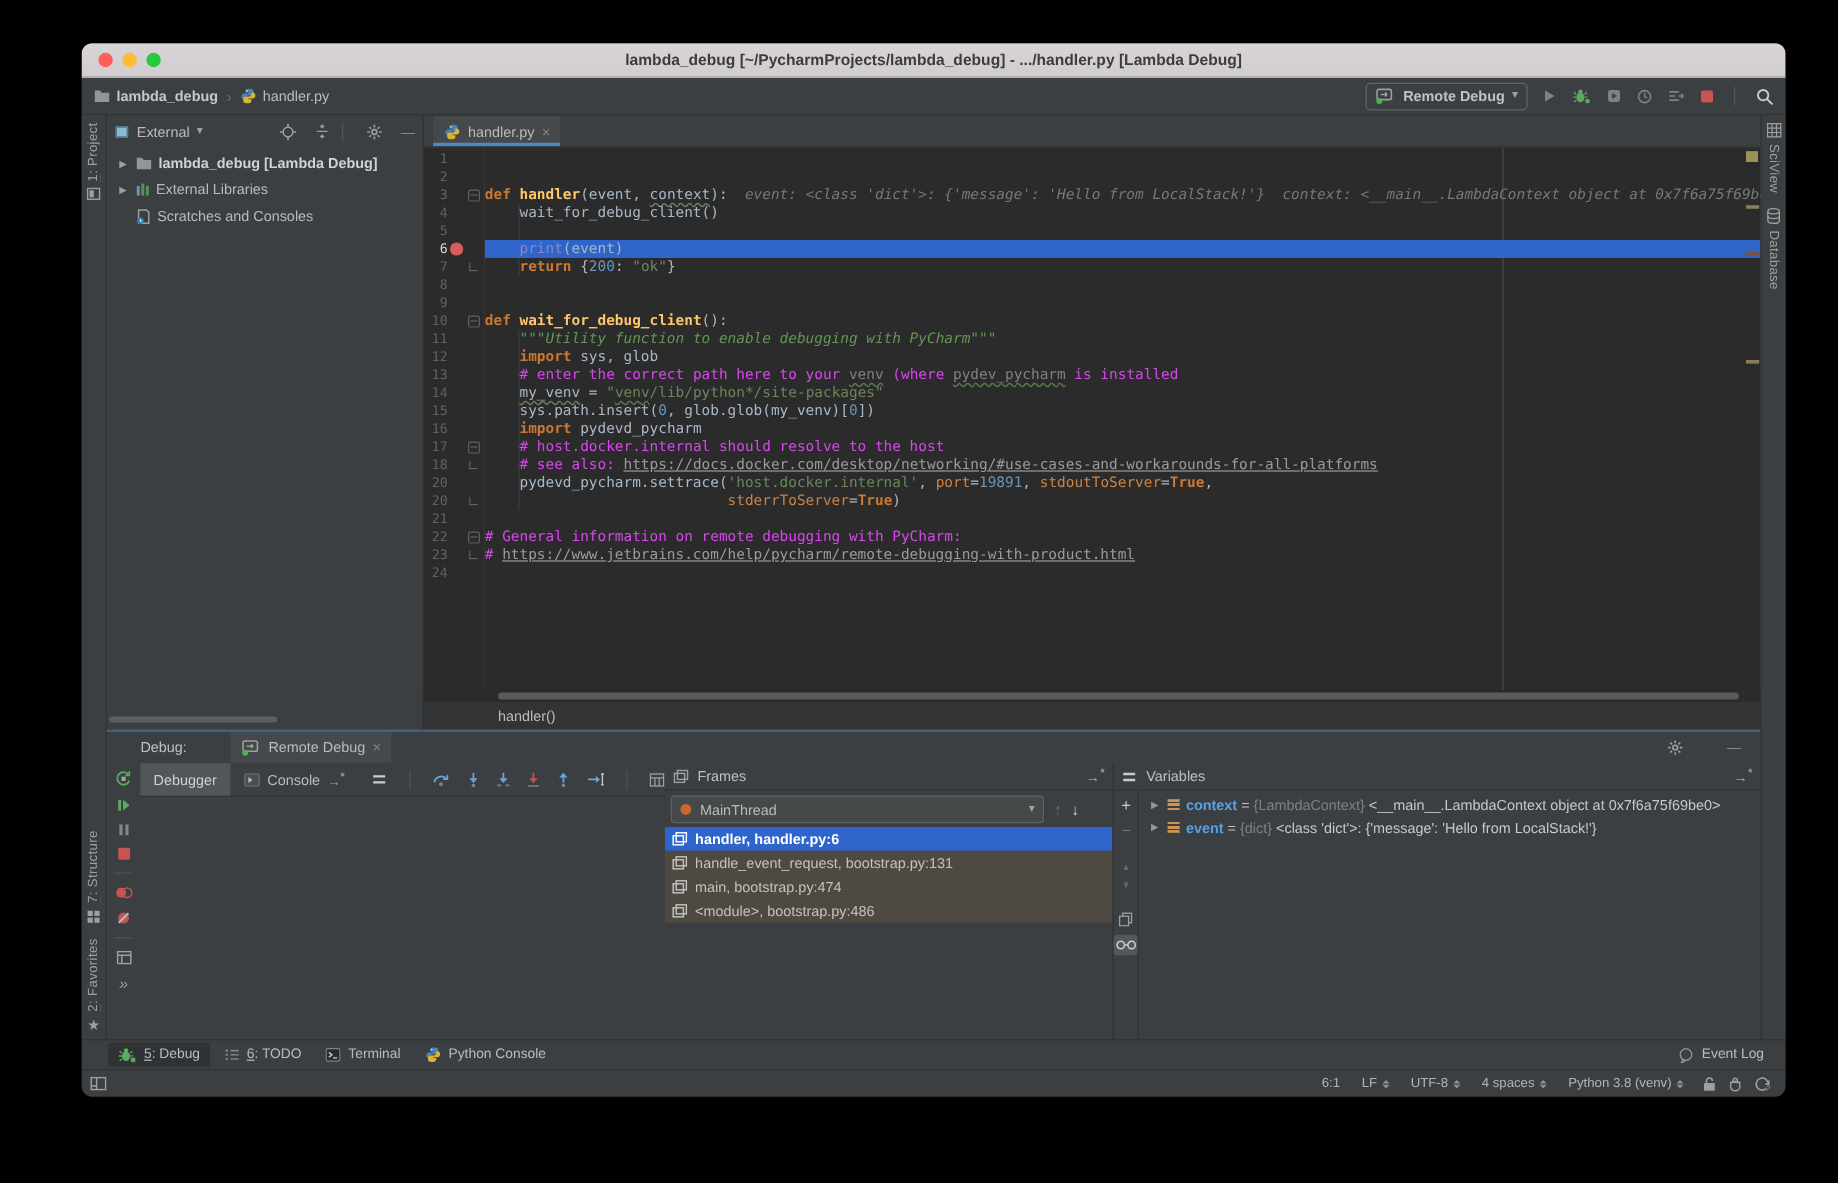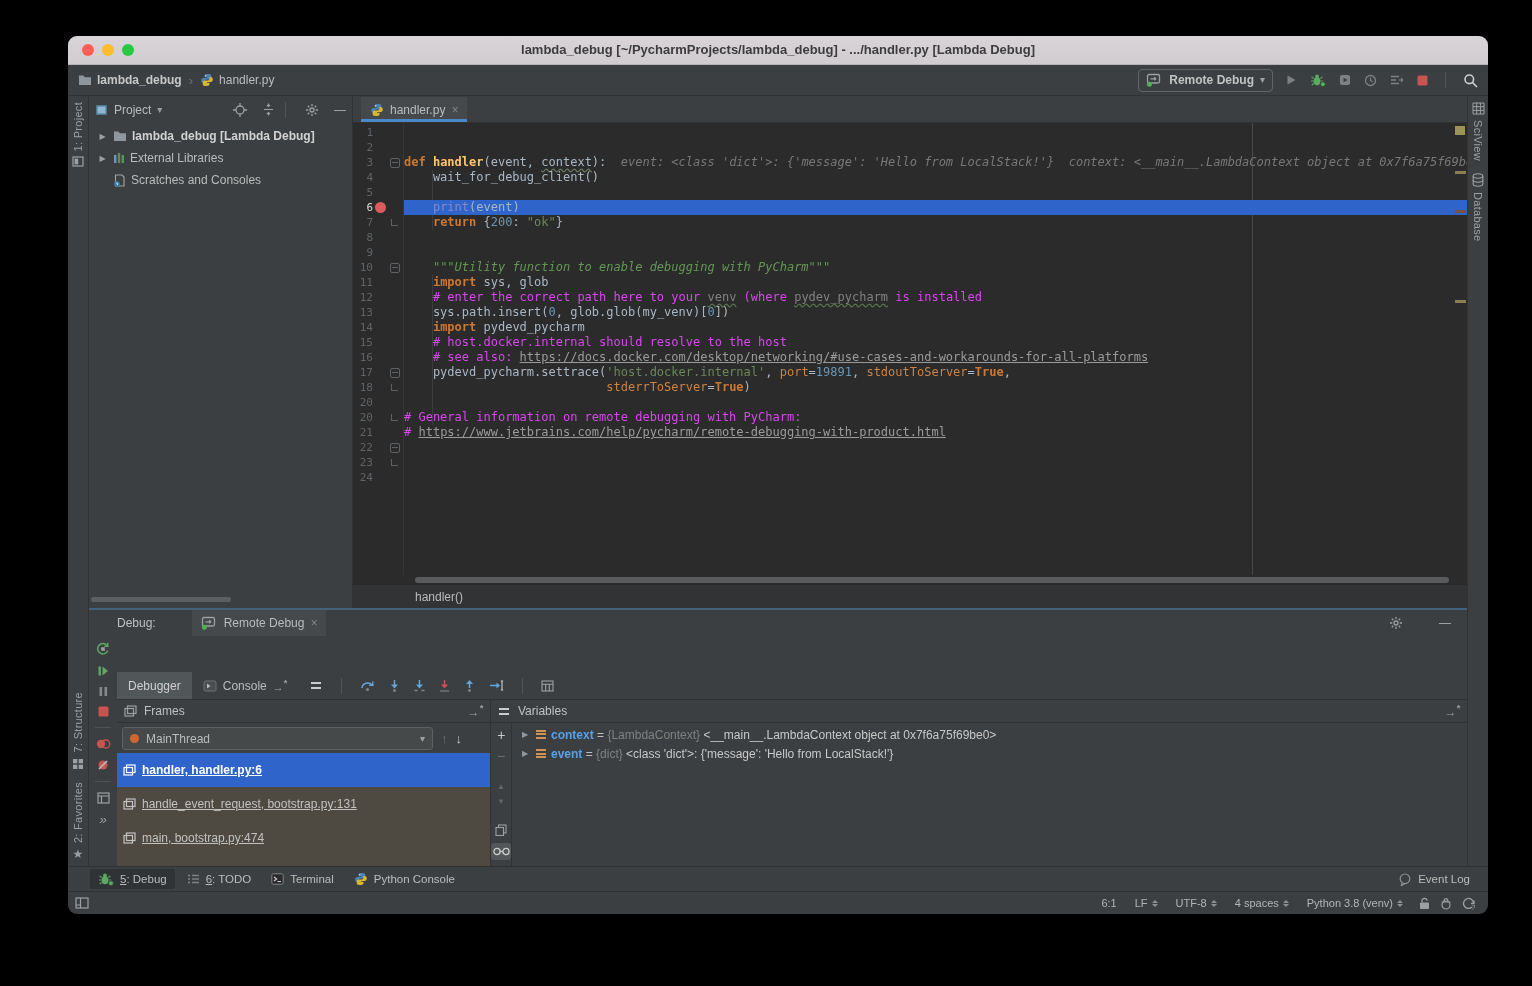--- a/index.html
+++ b/index.html
@@ -95,41 +95,41 @@
   
   .debugpane{height:256px;flex:0 0 256px;background:#3c3f41;border-top:2px solid #44617e;display:flex;flex-direction:column;font-size:12px;color:#bbb;}
   .dhead{height:26px;flex:0 0 26px;display:flex;align-items:center;padding-left:28px;gap:20px;}
   .dhead .dlabel{margin-right:16px;color:#c0c0c0;}
   .dstab{height:26px;display:flex;align-items:center;gap:6px;padding:0 9px;background:#45494b;}
   .dhead .sp{flex:1;}
   .dhead .hic{margin-right:16px;}
   .dbody{flex:1;display:flex;min-height:0;}
   .dstrip{width:28px;flex:0 0 28px;display:flex;flex-direction:column;align-items:center;padding-top:6px;gap:9px;}
   .dstrip .hr{width:16px;height:1px;background:#515151;margin:1px 0;}
-  .dright{flex:1;display:flex;flex-direction:column;min-width:0;margin-top:36px;}
+  .dright{flex:1;display:flex;flex-direction:row;min-width:0;}
   .dtoolbar{height:27px;flex:0 0 27px;display:flex;align-items:center;border-bottom:1px solid #323232;}
   .dtab{height:27px;display:flex;align-items:center;gap:6px;padding:0 11px;}
   .dtab.sel{background:#515658;color:#d0d0d0;}
   .obadge{color:#9da0a2;font-size:11px;}
   .obadge b{font-size:9px;vertical-align:super;}
   .steps{display:flex;align-items:center;gap:14px;margin-left:12px;}
   .dcontent{flex:1;display:flex;min-height:0;}
   .framespanel{width:373px;flex:0 0 373px;border-right:1px solid #323232;display:flex;flex-direction:column;}
   .phead{height:22px;flex:0 0 22px;display:flex;align-items:center;gap:7px;padding:0 7px;border-bottom:1px solid #323232;color:#c0c0c0;}
   .phead .sp{flex:1;}
   .pinico{color:#9da0a2;font-size:12px;line-height:1;}
   .pinico b{font-size:9px;vertical-align:super;}
   .comborow{display:flex;align-items:center;padding:4px 5px 3px 5px;gap:8px;}
   .combo{flex:0 0 295px;height:21px;border:1px solid #5e6162;border-radius:3px;background:#45494a;display:flex;align-items:center;gap:7px;padding:0 7px;}
   .tdot{width:9px;height:9px;border-radius:50%;background:#d0662e;}
   .combo .sp{flex:1;}
   .uparrow{color:#6e7173;font-size:13px;}
   .downarrow{color:#c7c9cb;font-size:13px;}
   .flist{flex:1;overflow:hidden;}
-  .frow{height:34px;display:flex;align-items:center;gap:6px;padding-left:6px;white-space:nowrap;color:#c2c2c2;text-decoration:underline;}
+  .frow{height:20px;display:flex;align-items:center;gap:6px;padding-left:6px;white-space:nowrap;color:#c2c2c2;}
   .frow.selected{background:#2f65ca;color:#fff;font-weight:bold;}
   .frow.library{background:#4e4a41;}
   .varside{flex:1;display:flex;flex-direction:column;min-width:0;}
   .varbody{flex:1;display:flex;min-height:0;}
   .watchcol{width:20px;flex:0 0 20px;border-right:1px solid #323232;display:flex;flex-direction:column;align-items:center;padding-top:5px;gap:7px;}
   .wplus{color:#c7c9cb;font-size:14px;line-height:1;}
   .wmin{color:#6e7173;font-size:14px;line-height:1;}
   .wud{color:#63666a;font-size:8px;line-height:1;}
   .glassbox{width:20px;height:17px;background:#535758;border-radius:3px;display:flex;align-items:center;justify-content:center;}
   .vlist{flex:1;padding-top:2px;min-width:0;}
@@ -290,21 +290,21 @@
         <div class="mainrow">
 
           <div class="project">
             <div class="pjhead">
               <i class="ic">
                   <svg width="13" height="12" viewBox="0 0 13 12">
                     <rect x="1" y="1" width="11" height="10" rx="1" fill="#4d7a94"></rect>
                     <rect x="2.5" y="2.5" width="8" height="7" fill="#8fb8cf"></rect>
                   </svg>
                 </i>
-              <span>Project</span>
+              <span>External</span>
               <i class="ic">
                   <span class="ddc">▾</span>
                 </i>
               <span class="sp"></span>
               <i class="ic hic">
                   <svg width="14" height="14" viewBox="0 0 14 14">
                     <circle cx="7" cy="7" r="4" fill="none" stroke="#9da0a2" stroke-width="1.3"></circle>
                     <path d="M7 0v3M7 11v3M0 7h3M11 7h3" stroke="#9da0a2" stroke-width="1.3"></path>
                   </svg>
                 </i>
@@ -522,23 +522,25 @@
               <div class="codecol" id="code">
                   <div class="cline"></div>
                   <div class="cline"></div>
                   <div class="cline"><span class="t-kw">def </span><span class="t-fn">handler</span><span class="t-pl">(event, </span><span class="t-pl_w">context</span><span class="t-pl">):</span><span class="t-hint">  event: &lt;class 'dict'&gt;: {'message': 'Hello from LocalStack!'}  context: &lt;__main__.LambdaContext object at 0x7f6a75f69be0&gt;</span></div>
                   <div class="cline"><span class="t-pl">    wait_for_debug_client()</span></div>
                   <div class="cline"></div>
                   <div class="cline exec"><span class="t-pl">    </span><span class="t-bi">print</span><span class="t-pl">(event)</span></div>
                   <div class="cline"><span class="t-pl">    </span><span class="t-kw">return </span><span class="t-pl">{</span><span class="t-num">200</span><span class="t-pl">: </span><span class="t-str">"ok"</span><span class="t-pl">}</span></div>
                   <div class="cline"></div>
                   <div class="cline"></div>
+                  <div class="cline"><span class="t-kw">def </span><span class="t-fn">wait_for_debug_client</span><span class="t-pl">():</span></div>
                   <div class="cline"><span class="t-pl">    </span><span class="t-doc">"""Utility function to enable debugging with PyCharm"""</span></div>
                   <div class="cline"><span class="t-pl">    </span><span class="t-kw">import </span><span class="t-pl">sys, glob</span></div>
                   <div class="cline"><span class="t-pl">    </span><span class="t-cmt"># enter the correct path here to your </span><span class="t-cmt_w">venv</span><span class="t-cmt"> (where </span><span class="t-cmt_w">pydev_pycharm</span><span class="t-cmt"> is installed</span></div>
+                  <div class="cline"><span class="t-pl">    </span><span class="t-pl_w">my_venv</span><span class="t-pl"> = </span><span class="t-str">"</span><span class="t-str_w">venv</span><span class="t-str">/lib/python*/site-packages"</span></div>
                   <div class="cline"><span class="t-pl">    sys.path.insert(</span><span class="t-num">0</span><span class="t-pl">, glob.glob(my_venv)[</span><span class="t-num">0</span><span class="t-pl">])</span></div>
                   <div class="cline"><span class="t-pl">    </span><span class="t-kw">import </span><span class="t-pl">pydevd_pycharm</span></div>
                   <div class="cline"><span class="t-pl">    </span><span class="t-cmt"># host.docker.internal should resolve to the host</span></div>
                   <div class="cline"><span class="t-pl">    </span><span class="t-cmt"># see also: </span><span class="t-lnk">https://docs.docker.com/desktop/networking/#use-cases-and-workarounds-for-all-platforms</span></div>
                   <div class="cline"><span class="t-pl">    pydevd_pycharm.settrace(</span><span class="t-str">'host.docker.internal'</span><span class="t-pl">, </span><span class="t-par">port</span><span class="t-pl">=</span><span class="t-num">19891</span><span class="t-pl">, </span><span class="t-par">stdoutToServer</span><span class="t-pl">=</span><span class="t-kw">True</span><span class="t-pl">,</span></div>
                   <div class="cline"><span class="t-pl">                            </span><span class="t-par">stderrToServer</span><span class="t-pl">=</span><span class="t-kw">True</span><span class="t-pl">)</span></div>
                   <div class="cline"></div>
                   <div class="cline"><span class="t-cmt"># General information on remote debugging with PyCharm:</span></div>
                   <div class="cline"><span class="t-cmt"># </span><span class="t-lnk">https://www.jetbrains.com/help/pycharm/remote-debugging-with-product.html</span></div>
                   <div class="cline"></div>

